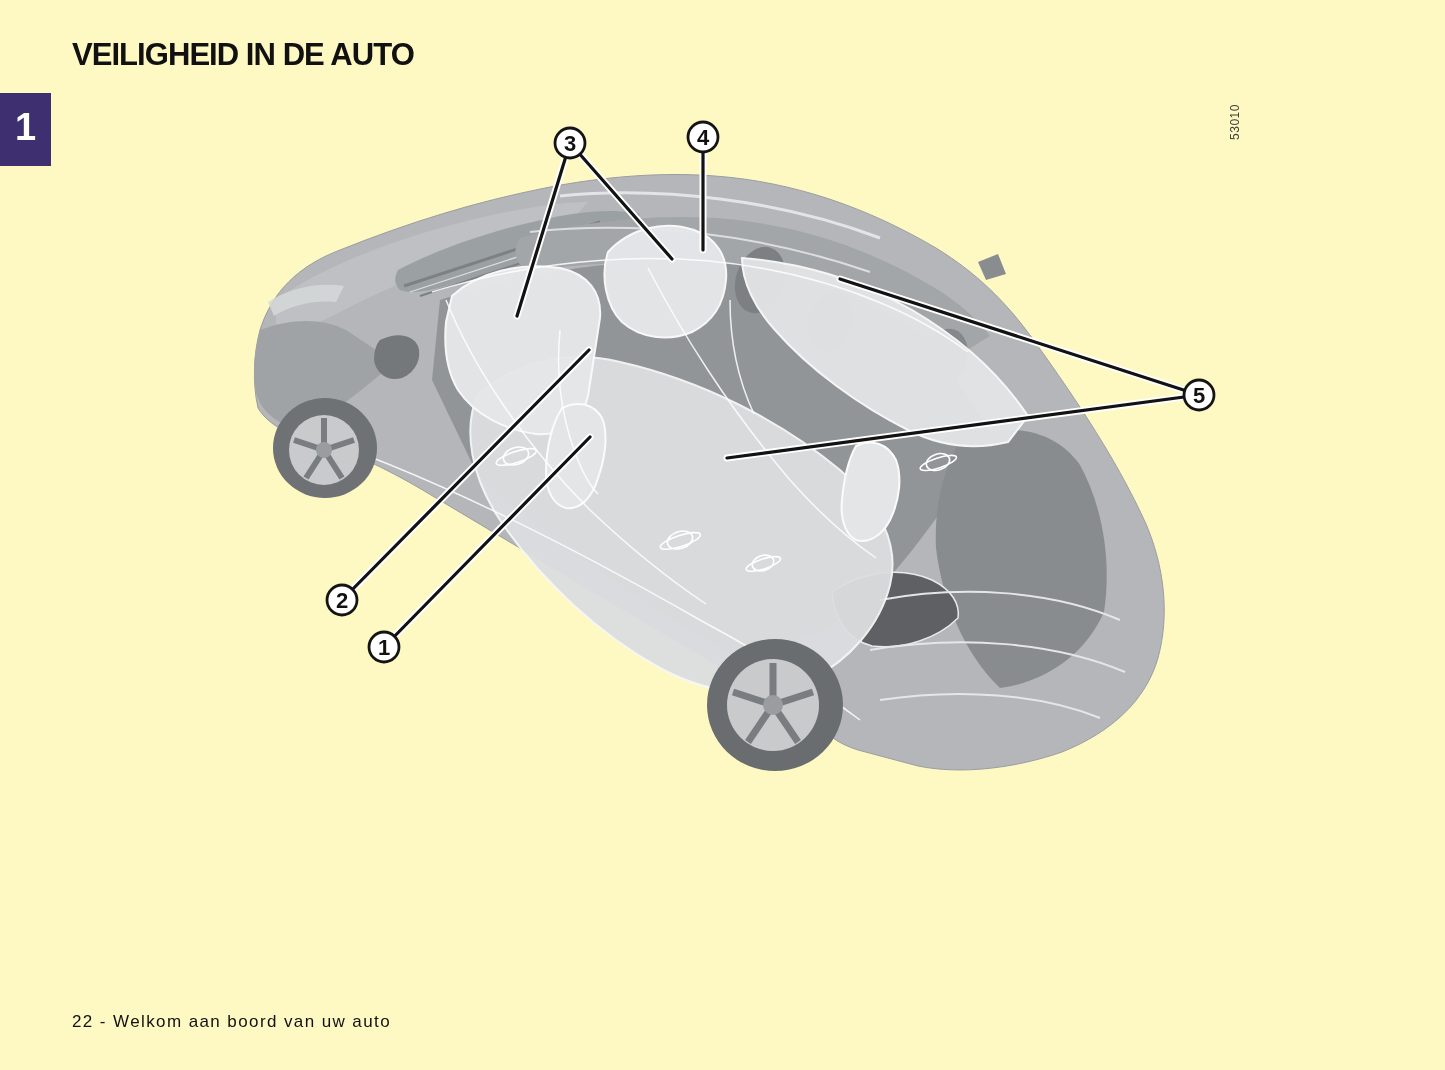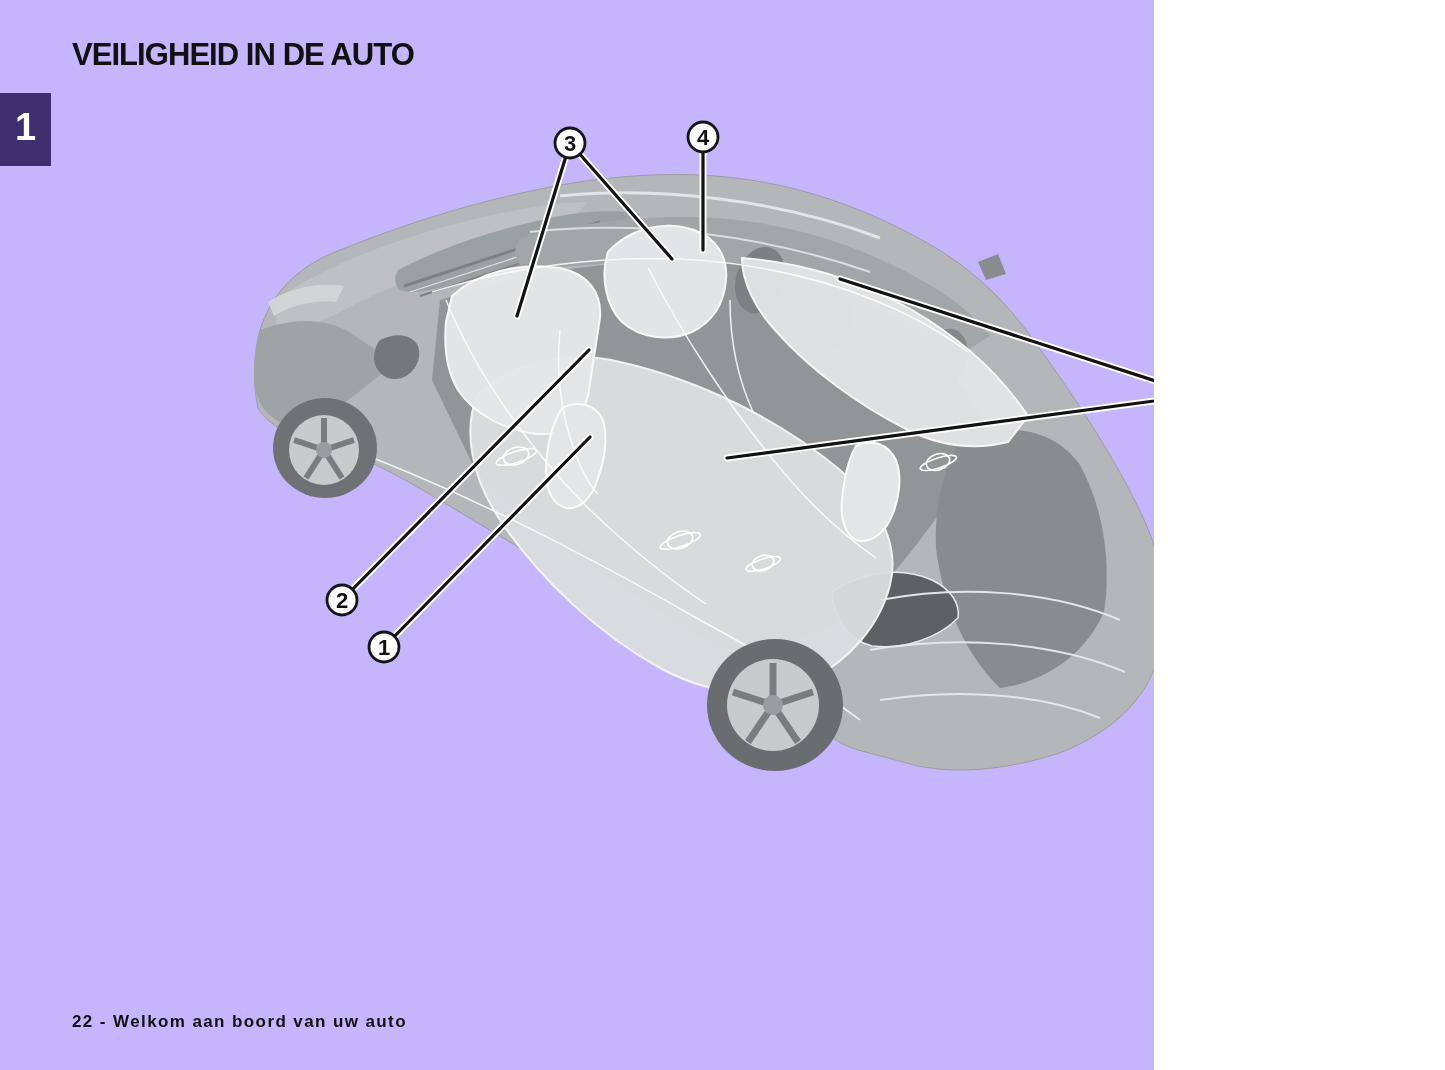--- a/index.html
+++ b/index.html
@@ -1,27 +1,27 @@
 <!DOCTYPE html>
 <html><head>
 <meta charset="utf-8">
 <style>
   html,body{margin:0;padding:0;background:#ffffff;}
-  .page{position:relative;width:1154px;height:1070px;background:#c4b5fd;overflow:hidden;
+  .page{position:relative;width:1445px;height:1070px;background:#fef9c3;overflow:hidden;
         font-family:"Liberation Sans",sans-serif;}
   .title{position:absolute;left:72px;top:36px;margin:0;font-size:32px;font-weight:bold;
          color:#111;letter-spacing:-1px;transform:scaleX(0.97);transform-origin:left;}
   .chapter-tab{position:absolute;left:0;top:93px;width:51px;height:73px;background:#3e3070;
                display:flex;align-items:center;justify-content:center;}
   .chapter-tab span{color:#fff;font-size:38px;font-weight:bold;line-height:1;margin-top:-6px;}
   .figure-code{position:absolute;left:1205px;top:115px;width:60px;height:14px;
                transform:rotate(-90deg);transform-origin:center;font-size:12px;color:#3f3f3f;
                text-align:center;letter-spacing:0.5px;}
   .footer{position:absolute;left:72px;top:1012px;font-size:17px;color:#111;
-          letter-spacing:1.4px;font-weight:700;}
+          letter-spacing:1.4px;font-weight:400;}
   svg.diagram{position:absolute;left:0;top:0;}
   .callout-halo{stroke:#ffffff;stroke-width:7;stroke-linecap:round;}
   .callout-line{stroke:#121212;stroke-width:3.2;stroke-linecap:round;}
   .callout-circle{fill:#ffffff;stroke:#141414;stroke-width:2.8;}
   .callout-text{font-family:"Liberation Sans",sans-serif;font-size:22px;font-weight:bold;
                 fill:#111;text-anchor:middle;}
 </style>
 </head>
 <body>
 

